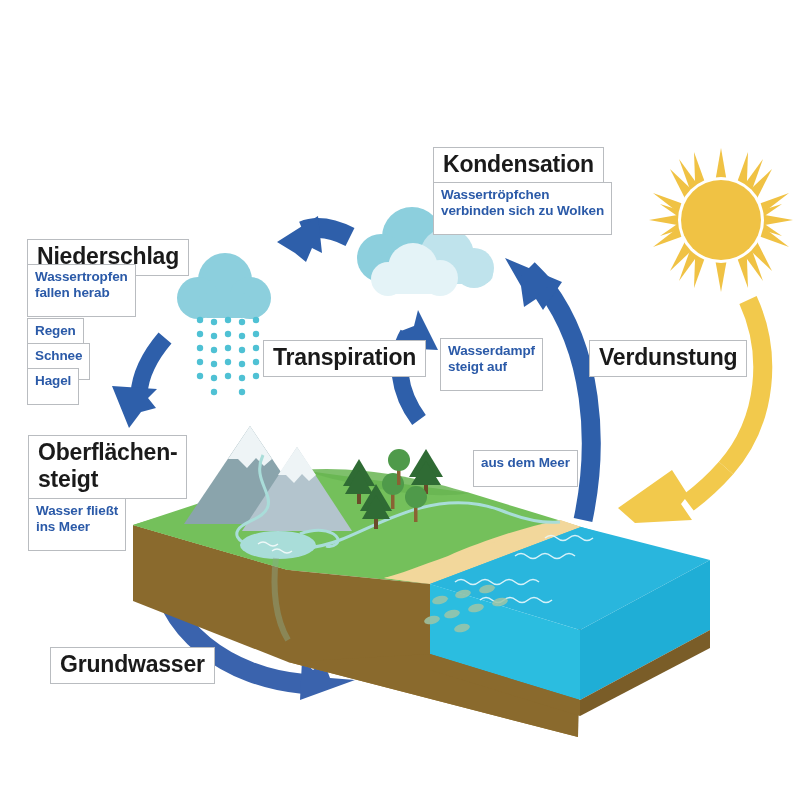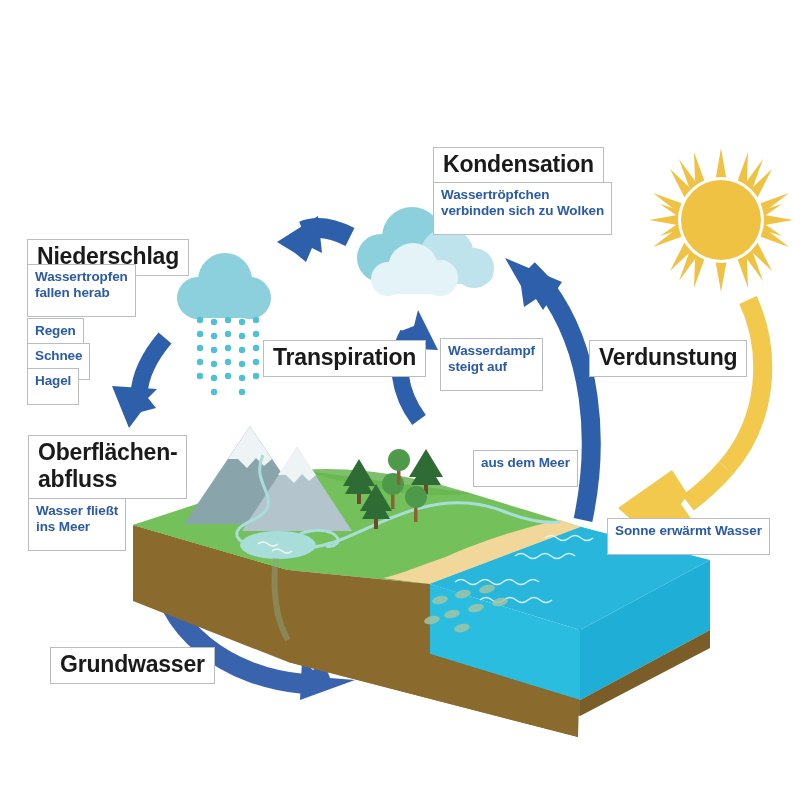--- a/index.html
+++ b/index.html
@@ -294,32 +294,31 @@
   <div class="lbl lbl-sub" style="left:27px; top:264px;">Wassertropfen
 fallen herab</div>
 
   <div class="lbl lbl-sub" style="left:27px; top:318px;text-align:right;">Regen</div>
 
   <div class="lbl lbl-sub" style="left:27px; top:343px;">Schnee</div>
 
   <div class="lbl lbl-sub" style="left:27px; top:368px;">Hagel</div>
 
   <div class="lbl lbl-main" style="left:28px; top:435px;">Oberflächen-
-abfluss</div>
+steigt</div>
 
   <div class="lbl lbl-sub" style="left:28px; top:498px;">Wasser fließt
 ins Meer</div>
 
   <div class="lbl lbl-main" style="left:263px; top:340px;">Transpiration</div>
 
   <div class="lbl lbl-sub" style="left:440px; top:338px;">Wasserdampf
 steigt auf</div>
 
 
   <div class="lbl lbl-sub" style="left:466px; top:450px;margin-left:7px;">aus dem Meer</div>
 
   <div class="lbl lbl-main" style="left:589px; top:340px;">Verdunstung</div>
 
-  <div class="lbl lbl-sub" style="left:607px; top:518px;">Sonne erwärmt Wasser</div>
 
   <div class="lbl lbl-main" style="left:50px; top:647px;">Grundwasser</div>
 
 </div>
 
 </body></html>

